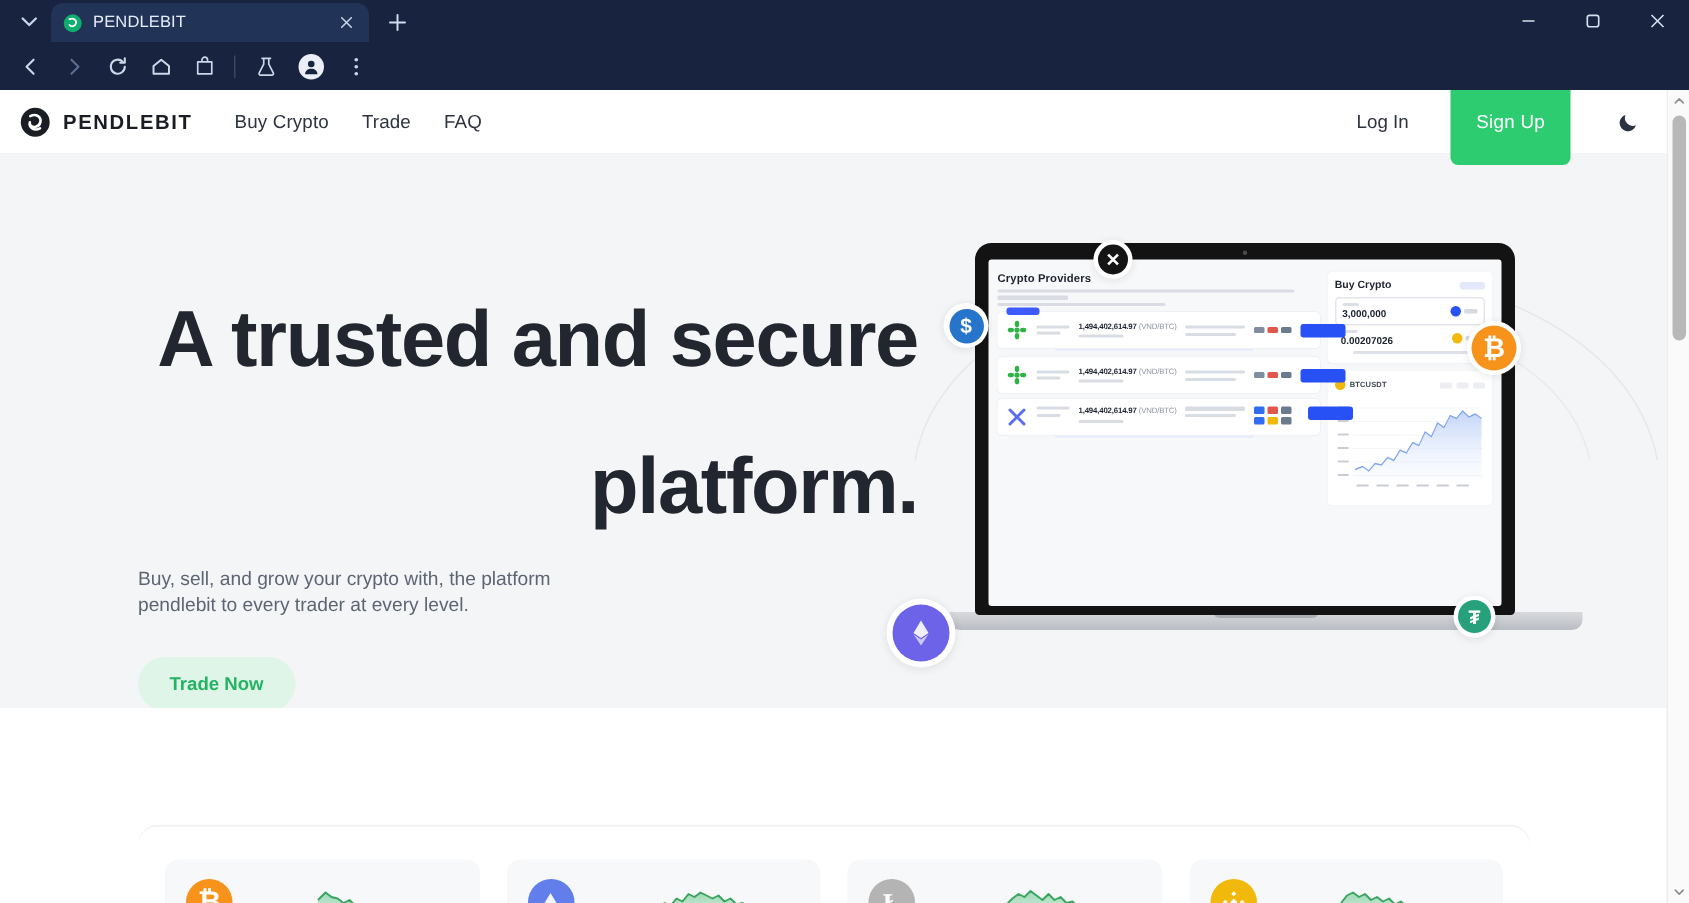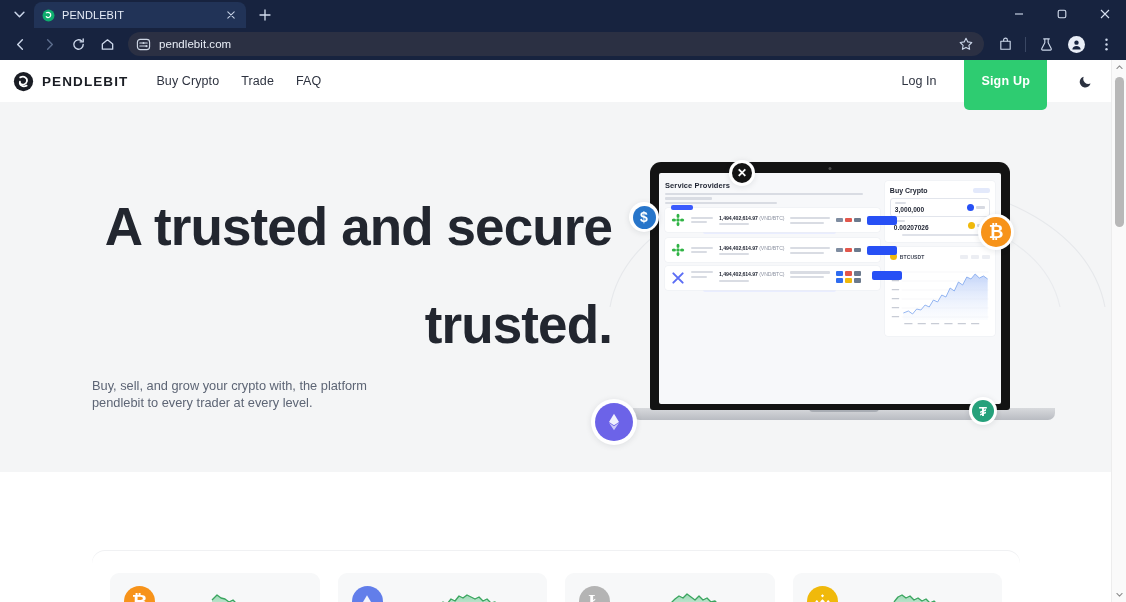--- a/index.html
+++ b/index.html
@@ -94,21 +94,21 @@
   .brand { display: flex; align-items: center; gap: 8px; margin-right: 28px; }
   .brand-mark { width: 21px; height: 21px; flex: none; }
   .brand-name {
     font-size: 13.5px; font-weight: bold; color: #1a1d24; letter-spacing: 1.1px;
   }
   .nav-links { display: flex; align-items: center; gap: 22px; }
   .nav-link { font-size: 12.5px; color: #2e3340; letter-spacing: .1px; }
   .nav-right { margin-left: auto; display: flex; align-items: center; gap: 28px; }
   .login-link { font-size: 12.5px; color: #2e3340; }
   .signup-btn {
-    background: #2ecc71; color: #fff; font-size: 12.5px; font-weight: bold;
+    background: #2ecc71; color: #fff; font-size: 12.5px; font-weight: normal;
     padding: 22px 17px; border-radius: 5px; border: none; letter-spacing: .2px;
   }
   .moon-btn { width: 20px; height: 20px; color: #2b3140; display:flex; align-items:center; justify-content:center;}
   .moon-btn svg { width: 15px; height: 15px; }
 
   
   .hero {
     position: relative; height: 370px; background: #f4f5f6; overflow: hidden;
   }
   .hero-arcs { position: absolute; left: 600px; top: -5px; width: 520px; height: 210px; }
@@ -302,32 +302,20 @@
           <path d="M13 8a5 5 0 1 1-1.6-3.7" stroke="currentColor" stroke-width="1.5" fill="none" stroke-linecap="round"></path>
           <path d="M13 2v3.2h-3.2" stroke="currentColor" stroke-width="1.5" fill="none" stroke-linecap="round" stroke-linejoin="round"></path>
         </svg>
     </div>
     <div class="tb-icon">
       <svg viewBox="0 0 16 16">
           <path d="M2.5 7.5L8 3l5.5 4.5V13H2.5z" stroke="currentColor" stroke-width="1.4" fill="none" stroke-linejoin="round"></path>
         </svg>
     </div>
 
-    <div class="omnibox">
-      <svg class="omni-lead" viewBox="0 0 16 16">
-        <rect x="1.5" y="2.5" width="13" height="11" rx="3" stroke="currentColor" stroke-width="1.2" fill="none"></rect>
-        <path d="M4 6.3h3M9 6.3h3M4 9.7h6M12 9.7h0" stroke="currentColor" stroke-width="1.1" stroke-linecap="round"></path>
-        <circle cx="8" cy="6.3" r="1.1" fill="currentColor"></circle>
-          <circle cx="11" cy="9.7" r="1.1" fill="currentColor"></circle>
-      </svg>
-      <span class="omni-url">pendlebit.com</span>
-      <svg class="omni-star" viewBox="0 0 16 16">
-        <path d="M8 2.2l1.8 3.7 4 .6-2.9 2.8.7 4L8 11.4 4.4 13.3l.7-4L2.2 6.5l4-.6z" stroke="currentColor" stroke-width="1.1" fill="none" stroke-linejoin="round"></path>
-      </svg>
-    </div>
 
     <div class="tb-right">
       <div class="tb-icon">
         <svg viewBox="0 0 16 16">
             <path d="M3 4.5h10v8.5H3z" stroke="currentColor" stroke-width="1.2" fill="none" stroke-linejoin="round"></path>
             <path d="M6 4.5V3.2a2 2 0 0 1 4 0v1.3" stroke="currentColor" stroke-width="1.2" fill="none"></path>
           </svg>
       </div>
       <div class="tb-sep"></div>
       <div class="tb-icon">
@@ -383,33 +371,34 @@
     </div>
 
     <div class="hero">
 
       <svg class="hero-arcs" viewBox="0 0 520 210" preserveAspectRatio="none">
         <path d="M10 210 C 40 40, 470 30, 505 210" stroke="#e6e8eb" stroke-width="1.1" fill="none"></path>
         <path d="M62 210 C 92 78, 430 70, 460 210" stroke="#e9ebee" stroke-width="1.1" fill="none"></path>
       </svg>
 
       <div class="hero-copy">
-        <h1 class="hero-h1"><span>A trusted and secure</span><br><br><span>trusted.</span></h1>
+        <h1 class="hero-h1"><span>A trusted and secure</span><br><br><span>platform.</span></h1>
         <p class="hero-sub">Buy, sell, and grow your crypto with, the platform pendlebit to every trader at every level.</p>
+        <button class="cta">Trade Now</button>
       </div>
 
       <div class="laptop">
         <div class="base"></div>
         <div class="trackpad-strip"></div>
         <div class="lid">
           <div class="cam"></div>
           <div class="screen">
 
             <div class="sp-panel">
-              <div class="sp-title">Service Providers</div>
+              <div class="sp-title">Crypto Providers</div>
               <div class="sp-desc">
                 <div class="sk" style="width:92%"></div>
                 <div class="sk" style="width:22%"></div>
                 <div class="sk" style="width:52%"></div>
               </div>
 
               <div class="sp-row">
                 <span class="sp-badge"></span>
                 <span class="sp-logo">
                   <svg viewBox="0 0 24 24">

